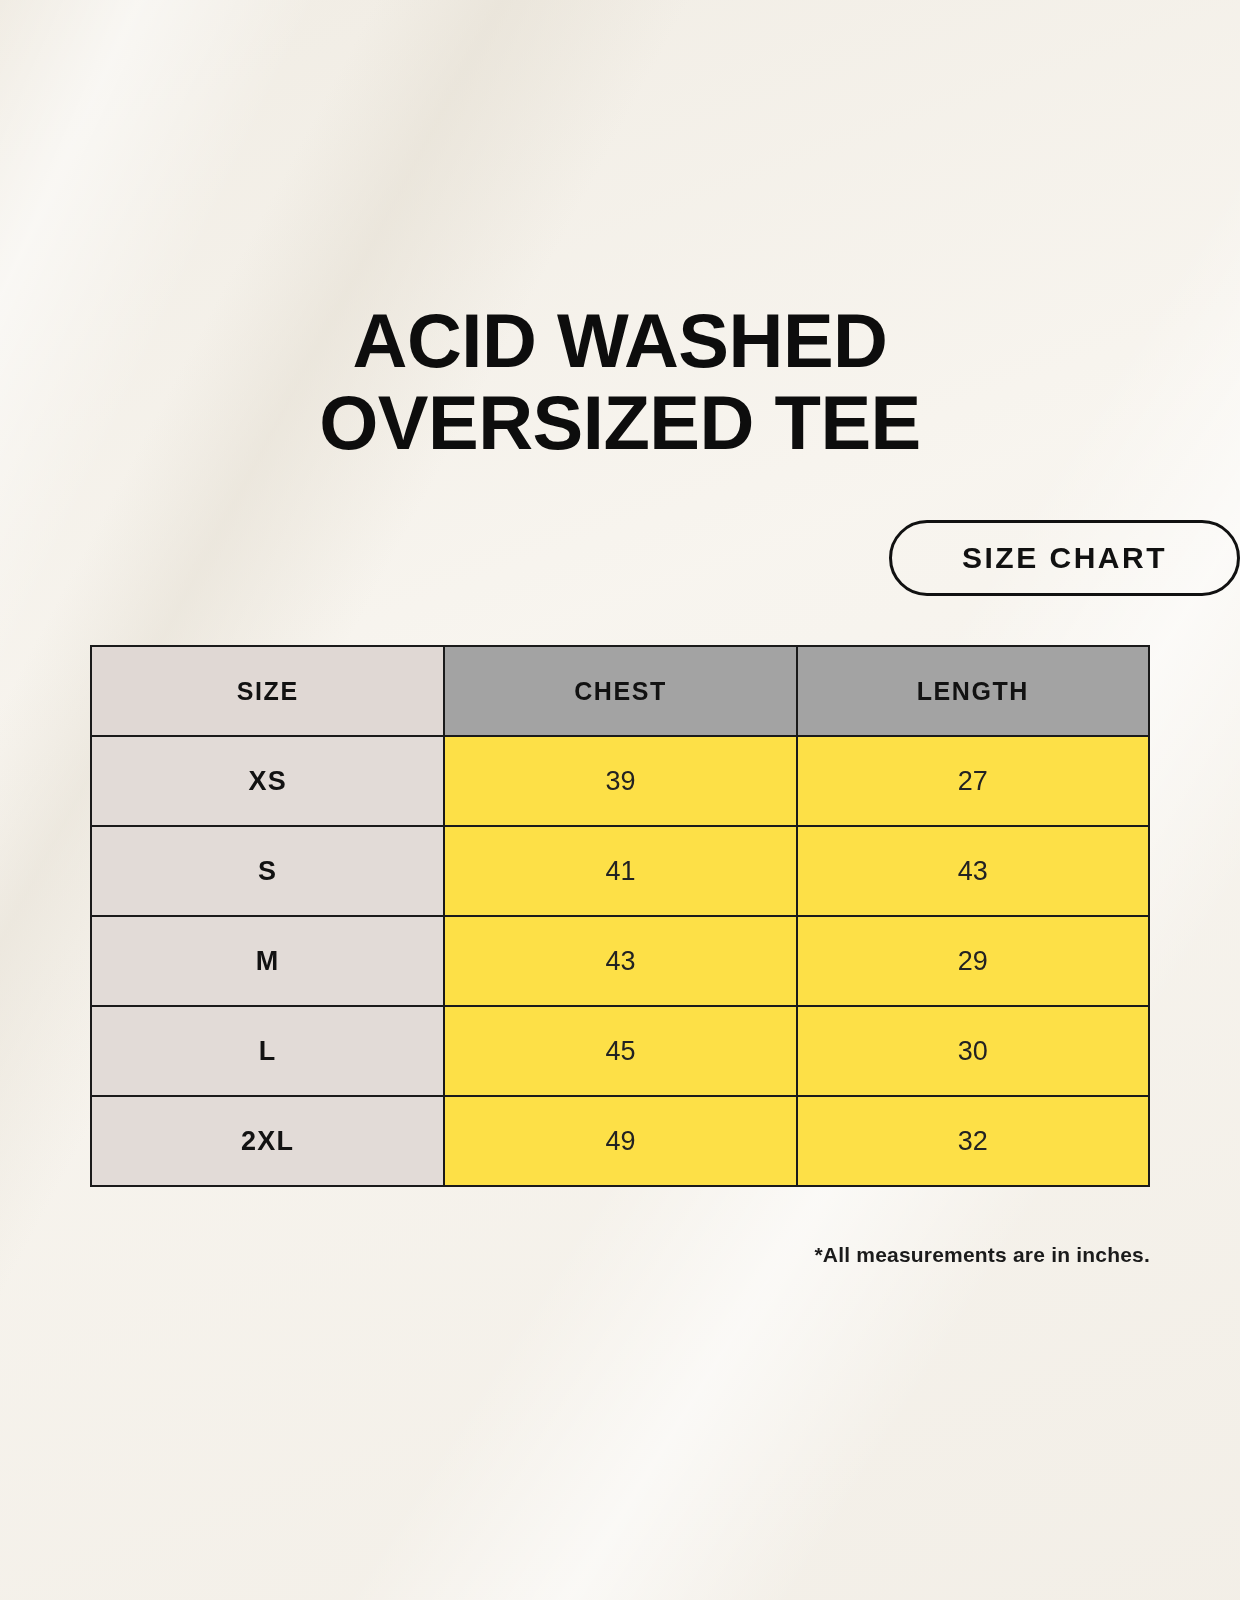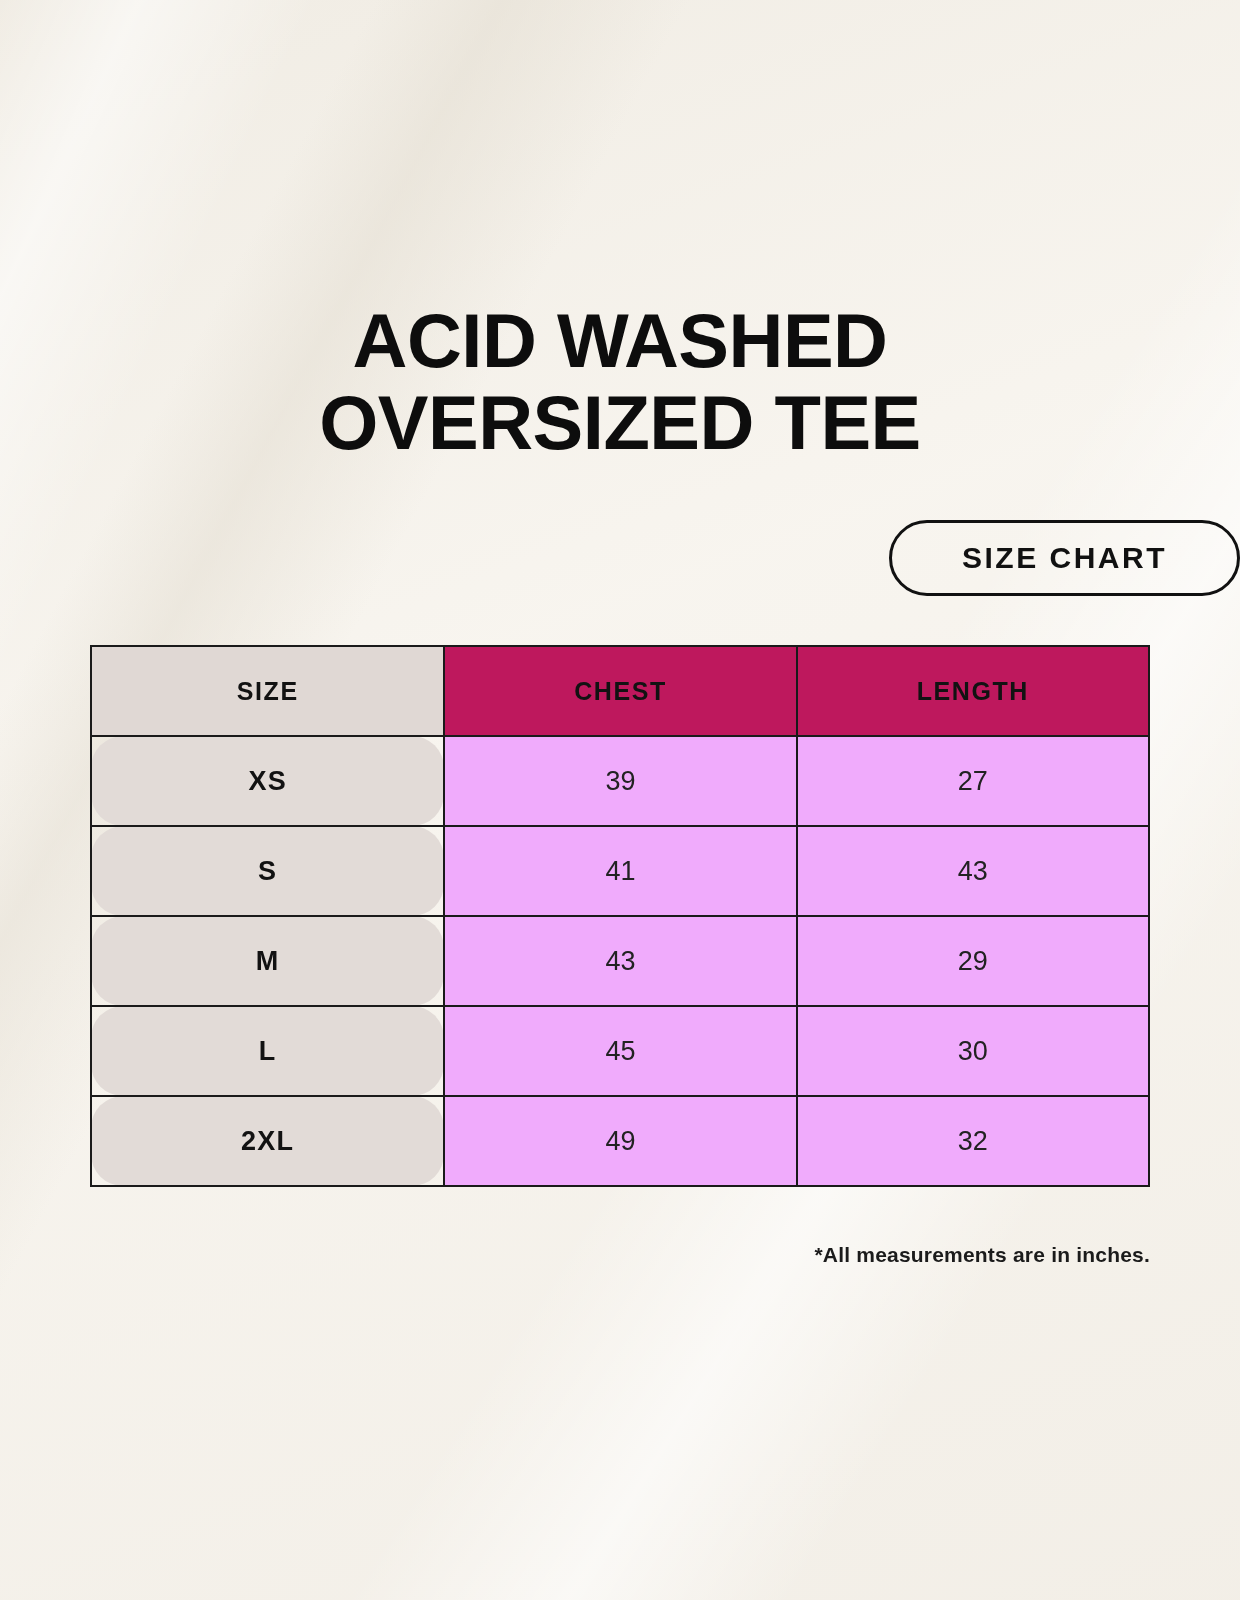--- a/index.html
+++ b/index.html
@@ -87,32 +87,31 @@
   col.c-length { width: 343px; }
 
   thead th {
     font-size: 25px;
     font-weight: bold;
     letter-spacing: 1.6px;
     color: #121212;
     height: 90px;
   }
   th.h-size { background: #e0d8d4; }
-  th.h-chest, th.h-length { background: #be185d; margin-top: 16px; }
+  th.h-chest, th.h-length { background: #a3a3a3; margin-top: 16px; }
 
   td.cell-size {
     background: #e2dbd7;
     font-size: 27px;
     font-weight: bold;
     letter-spacing: 1.2px;
     color: #121212;
-    border-radius: 32px;
   }
   td.cell-val {
-    background: #f0abfc;
+    background: #fde047;
     font-size: 27px;
     font-weight: normal;
     color: #222;
   }
   .footnote {
     position: absolute;
     top: 1243px;
     left: 90px;
     width: 1060px;
     text-align: right;

